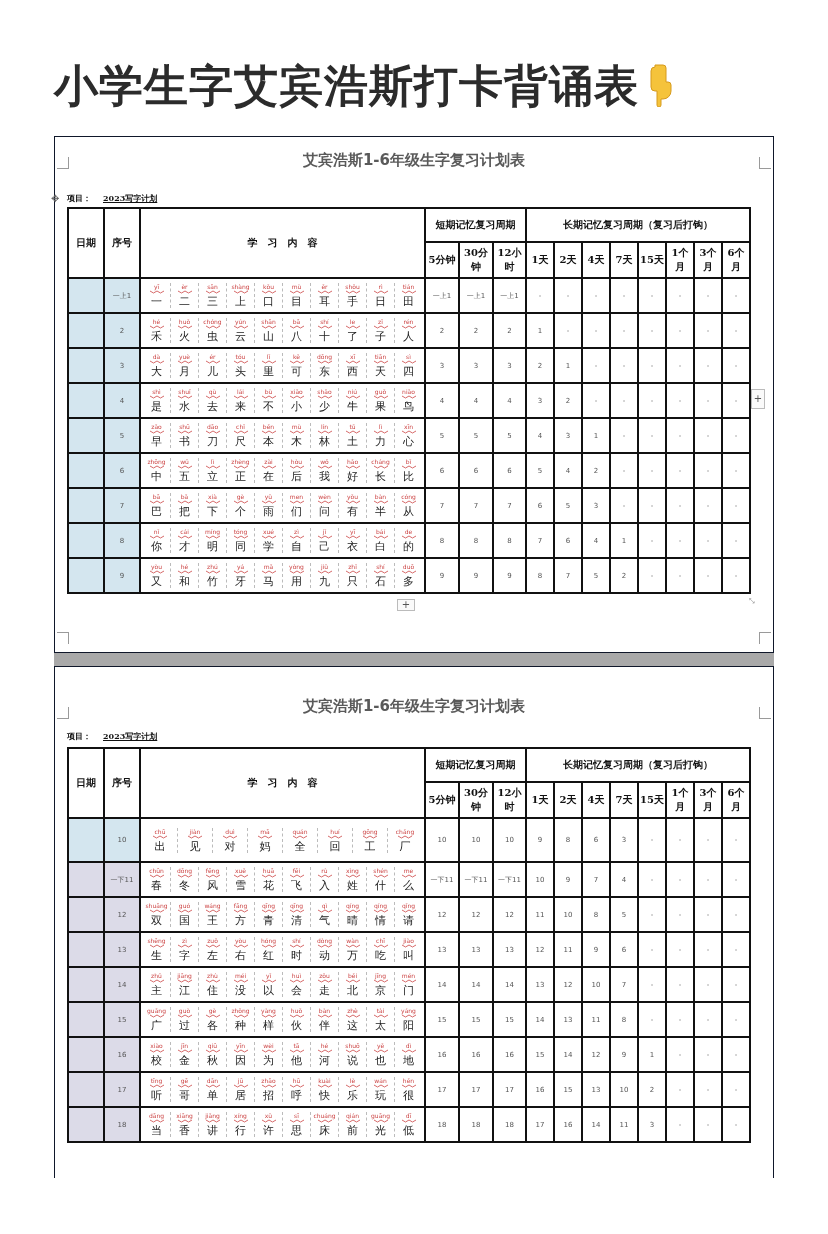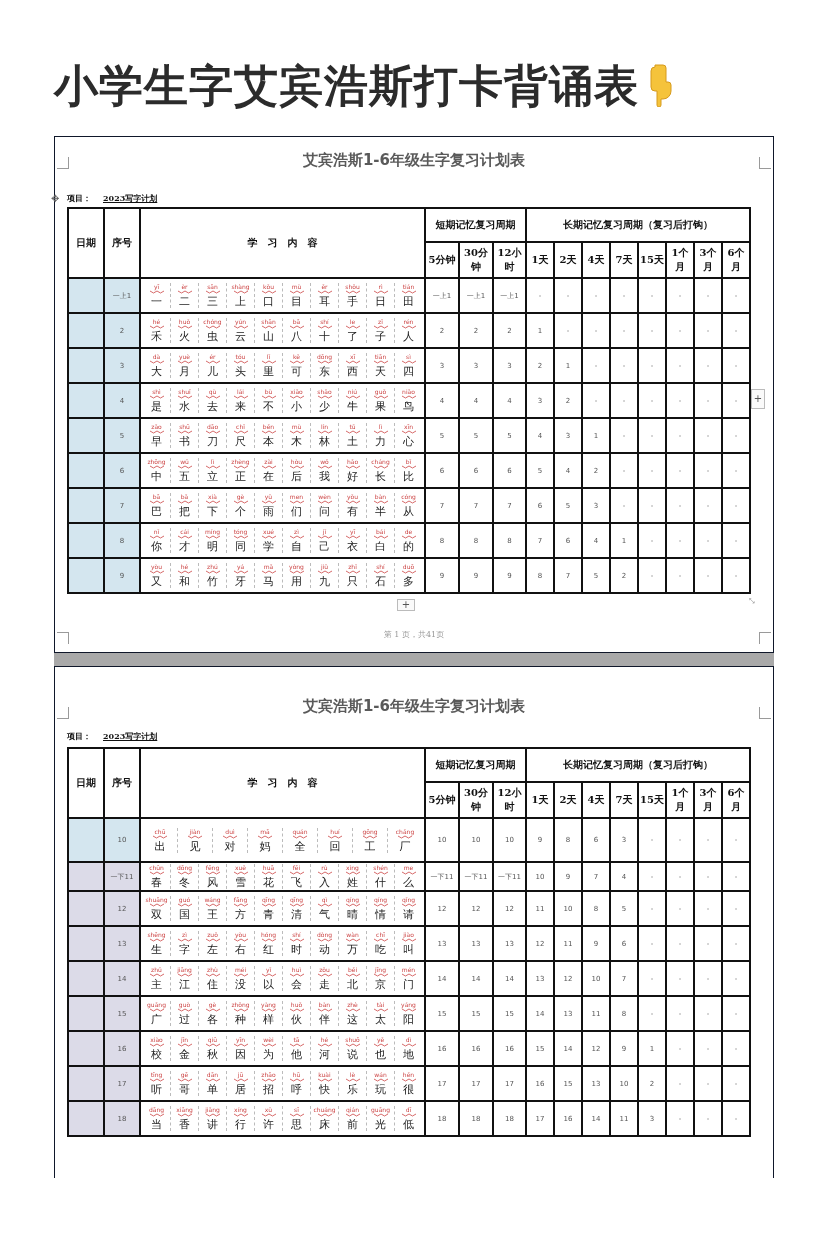--- a/index.html
+++ b/index.html
@@ -890,21 +890,20 @@
           <td class="num-cell">-</td>
           <td class="num-cell">-</td>
           <td class="num-cell">-</td>
           <td class="num-cell">-</td>
         </tr>
       </tbody>
   </table>
   <div class="add-row-btn" style="left:342px;top:462px;">+</div>
   <div class="add-col-btn" style="left:696px;top:252px;">+</div>
   <div class="resize-handle" style="left:694px;top:460px;">⤡</div>
-  <div class="footer" style="top:492px;">第 1 页，共41页</div>
   <div class="corner" style="left:2px;top:495px;border-right-width:1px;border-top-width:1px;"></div>
   <div class="corner" style="right:2px;top:495px;border-left-width:1px;border-top-width:1px;"></div>
 </div>
 
 <div class="gap-bar"></div>
 
 <div class="page page2" id="page2">
   <div class="corner" style="left:2px;top:40px;border-right-width:1px;border-bottom-width:1px;"></div>
   <div class="corner" style="right:2px;top:40px;border-left-width:1px;border-bottom-width:1px;"></div>
   <div class="doc-title" style="top:30px;">艾宾浩斯1-6年级生字复习计划表</div>
@@ -1019,21 +1018,21 @@
           <td class="num-cell">10</td>
           <td class="num-cell">9</td>
           <td class="num-cell">8</td>
           <td class="num-cell">6</td>
           <td class="num-cell">3</td>
           <td class="num-cell">-</td>
           <td class="num-cell">-</td>
           <td class="num-cell">-</td>
           <td class="num-cell">-</td>
         </tr>
-        <tr style="height: 29px; margin-left: 31px;">
+        <tr style="height: 35px; margin-left: 31px;">
           <td class="date-cell alt"></td>
           <td class="seq-cell alt">一下11</td>
           <td class="content-cell">
             <div class="chars">
               <div class="ch">
                 <span class="py">chūn</span>
                 <svg class="wave" viewBox="0 0 14 4">
                   <path d="M0 1 L3.5 3 L7 1 L10.5 3 L14 1" fill="none" stroke="#cc4444" stroke-width="0.8"></path>
                 </svg>
                 <span class="hz">春</span>

